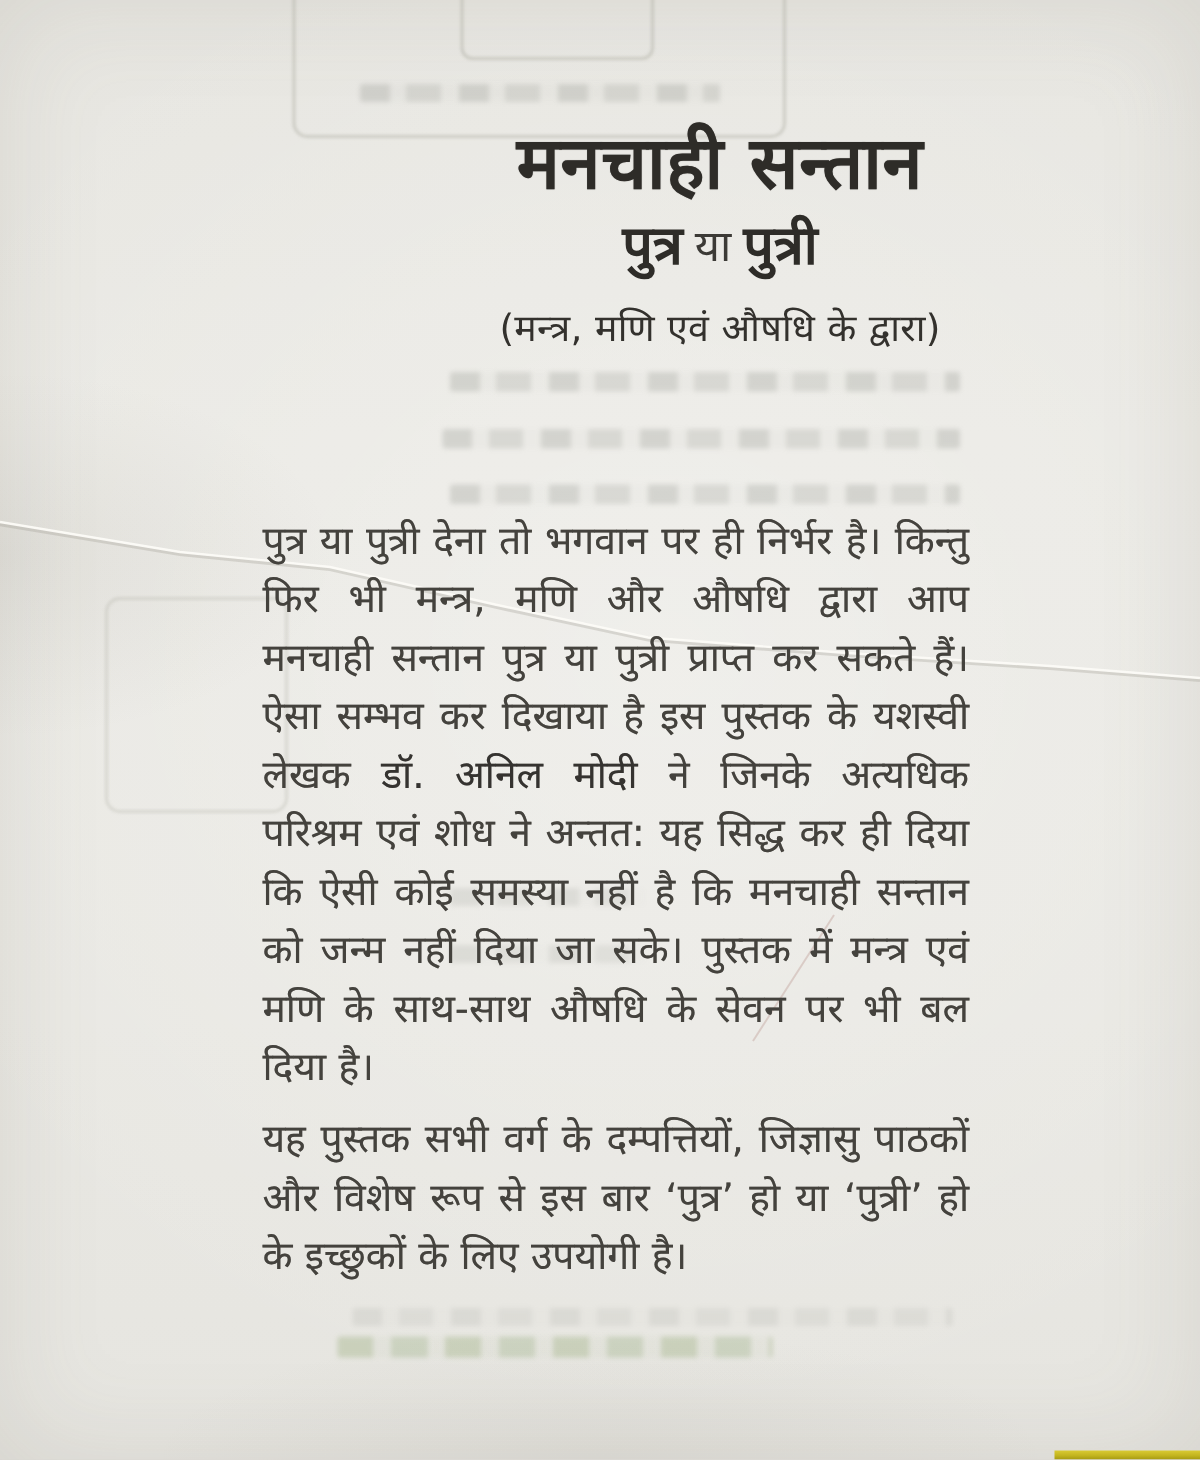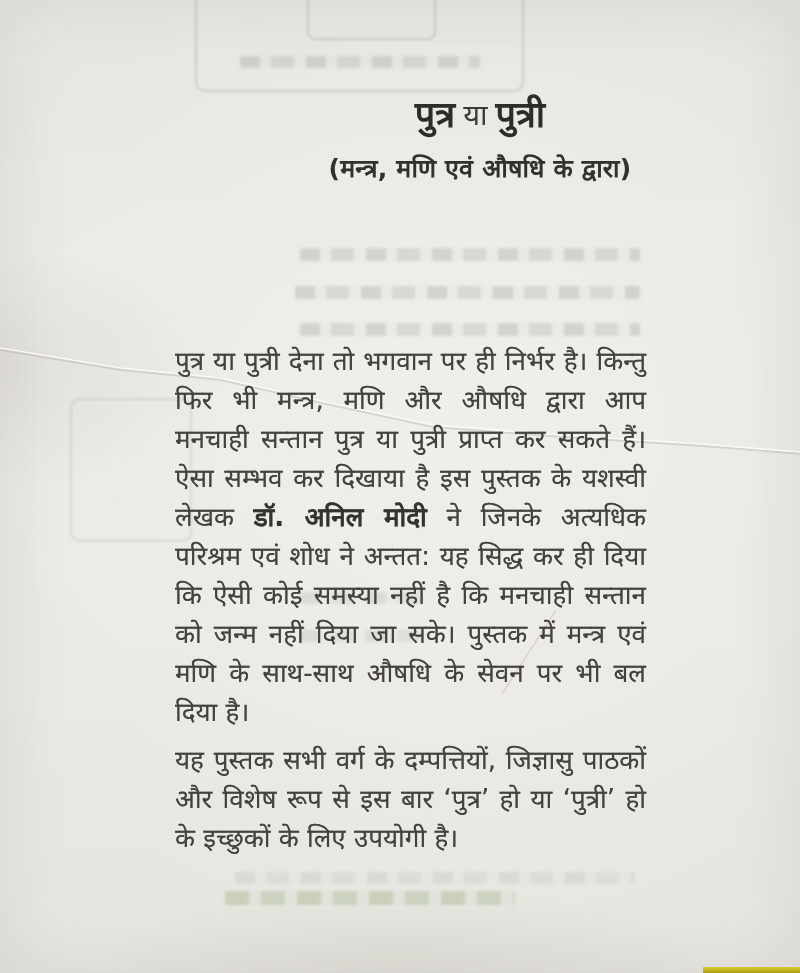--- a/index.html
+++ b/index.html
@@ -27,32 +27,32 @@
   }
   .doc-subtitle{
     margin:13px 0 0 0;font-size:36px;font-weight:700;line-height:1.0;
     white-space:nowrap;color:#2e2c28;
   }
   .doc-subtitle .mid{
     font-size:29px;font-weight:400;color:#3c3a36;
     padding:0 8px;vertical-align:2px;
   }
   .doc-note{
-    margin:17px 0 16px 0;font-size:25px;font-weight:700;white-space:nowrap;
+    margin:17px 0 16px 0;font-size:25px;font-weight:400;white-space:nowrap;
     color:#33312d;letter-spacing:0.2px;
   }
   
   .body-text{
     position:absolute;left:175px;top:342px;width:471px;
     font-size:26px;line-height:39px;color:#44423d;
     text-align:justify;text-justify:inter-word;
     text-shadow:0 0 0.4px rgba(68,66,61,0.5);
   }
   .body-text p{margin:0 0 9px 0;}
-  .body-text b{font-weight:700;color:#353330;}
+  .body-text b{font-weight:400;color:#353330;}
   
   .artifact{position:absolute;pointer-events:none;}
   .bleed-box{
     border:2px solid rgba(168,166,156,0.42);
     border-radius:10px;filter:blur(1.2px);
   }
   .bleed-line{
     filter:blur(1.6px);opacity:0.55;border-radius:2px;
     background:repeating-linear-gradient(90deg,
       rgba(150,152,145,0.55) 0px, rgba(150,152,145,0.55) 20px,
@@ -104,20 +104,21 @@
 
   <svg class="crease-svg" width="800" height="973">
     <polyline points="0,348 120,368 220,378 330,403 432,425 560,435 700,444 800,452" fill="none" stroke="rgba(150,147,138,0.28)" stroke-width="2.5" transform="translate(0,1.5)"></polyline>
     <polyline points="0,348 120,368 220,378 330,403 432,425 560,435 700,444 800,452" fill="none" stroke="rgba(252,251,247,0.95)" stroke-width="1.6"></polyline>
     <line x1="556" y1="610" x2="502" y2="694" stroke="rgba(214,198,192,0.85)" stroke-width="1.3"></line>
   </svg>
 
   <div class="artifact edge-strip"></div>
 
   <div class="heading-block">
+    <h1 class="doc-title">मनचाही सन्तान</h1>
     <h2 class="doc-subtitle"><span>पुत्र</span><span class="mid">या</span><span>पुत्री</span></h2>
     <div class="doc-note">(मन्त्र, मणि एवं औषधि के द्वारा)</div>
   </div>
 
   <div class="body-text">
     <p><span>पुत्र या पुत्री देना तो भगवान पर ही निर्भर है। किन्तु फिर भी मन्त्र, मणि और औषधि द्वारा आप मनचाही सन्तान पुत्र या पुत्री प्राप्त कर सकते हैं। ऐसा सम्भव कर दिखाया है इस पुस्तक के यशस्वी लेखक </span><b>डॉ. अनिल मोदी</b><span> ने जिनके अत्यधिक परिश्रम एवं शोध ने अन्तत: यह सिद्ध कर ही दिया कि ऐसी कोई समस्या नहीं है कि मनचाही सन्तान को जन्म नहीं दिया जा सके। पुस्तक में मन्त्र एवं मणि के साथ-साथ औषधि के सेवन पर भी बल दिया है।</span></p>
     <p>यह पुस्तक सभी वर्ग के दम्पत्तियों, जिज्ञासु पाठकों और विशेष रूप से इस बार ‘पुत्र’ हो या ‘पुत्री’ हो के इच्छुकों के लिए उपयोगी है।</p>
   </div>
 
 </div>

